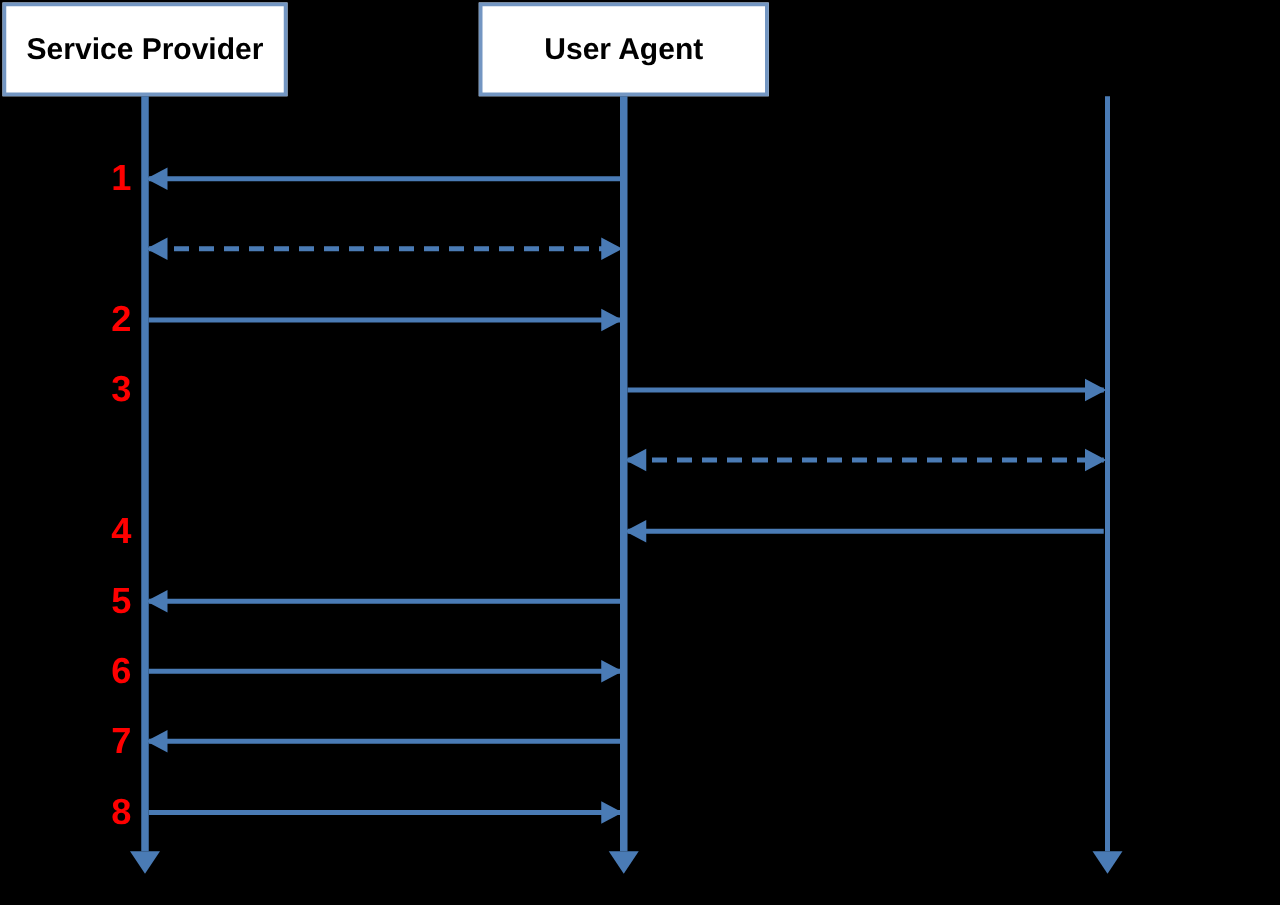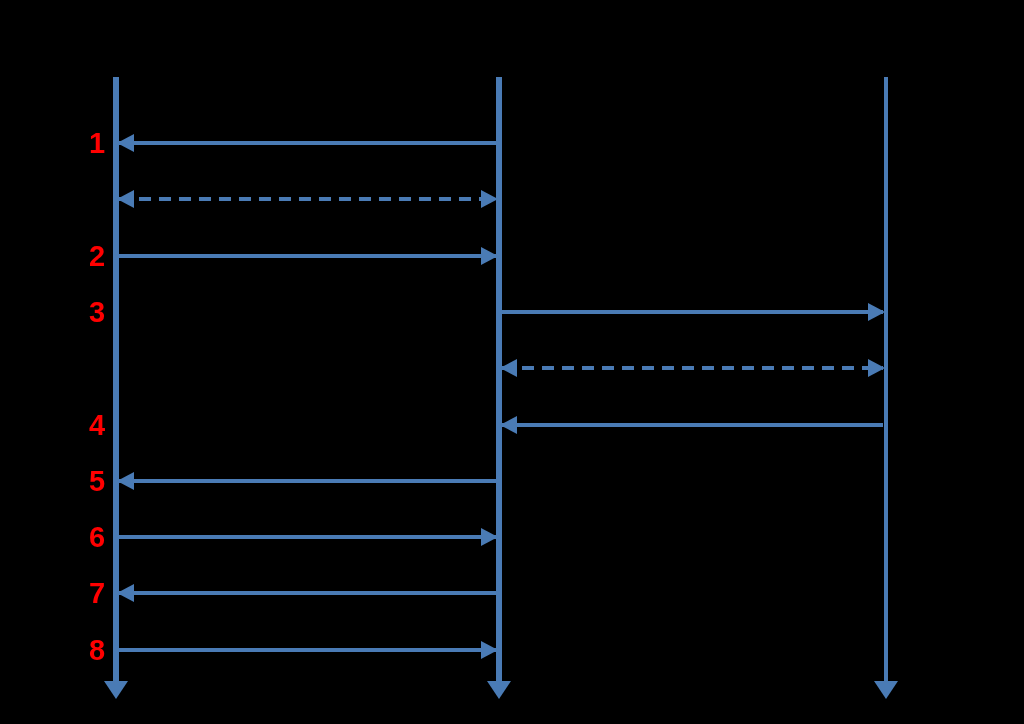--- a/index.html
+++ b/index.html
@@ -62,20 +62,26 @@
   .stepnum{
     position:absolute;left:79px;width:36px;height:32px;line-height:32px;
     text-align:center;color:var(--red);font-weight:bold;font-size:29px;
   }
 </style>
 </head>
 <body>
 
 <div class="stage">
 
+  <div class="pbox pbox-sp">
+    <span>Service Provider</span>
+  </div>
+  <div class="pbox pbox-ua">
+    <span>User Agent</span>
+  </div>
 
   <div class="lifeline ll-sp"></div>
   <div class="lifeline ll-ua"></div>
   <div class="lifeline ll-idp"></div>
   <div class="ll-head ll-head-sp"></div>
   <div class="ll-head ll-head-ua"></div>
   <div class="ll-head ll-head-idp"></div>
 
   <div id="messages">
       <div class="msg" style="top: 133px; left: 119px; width: 377px;">

